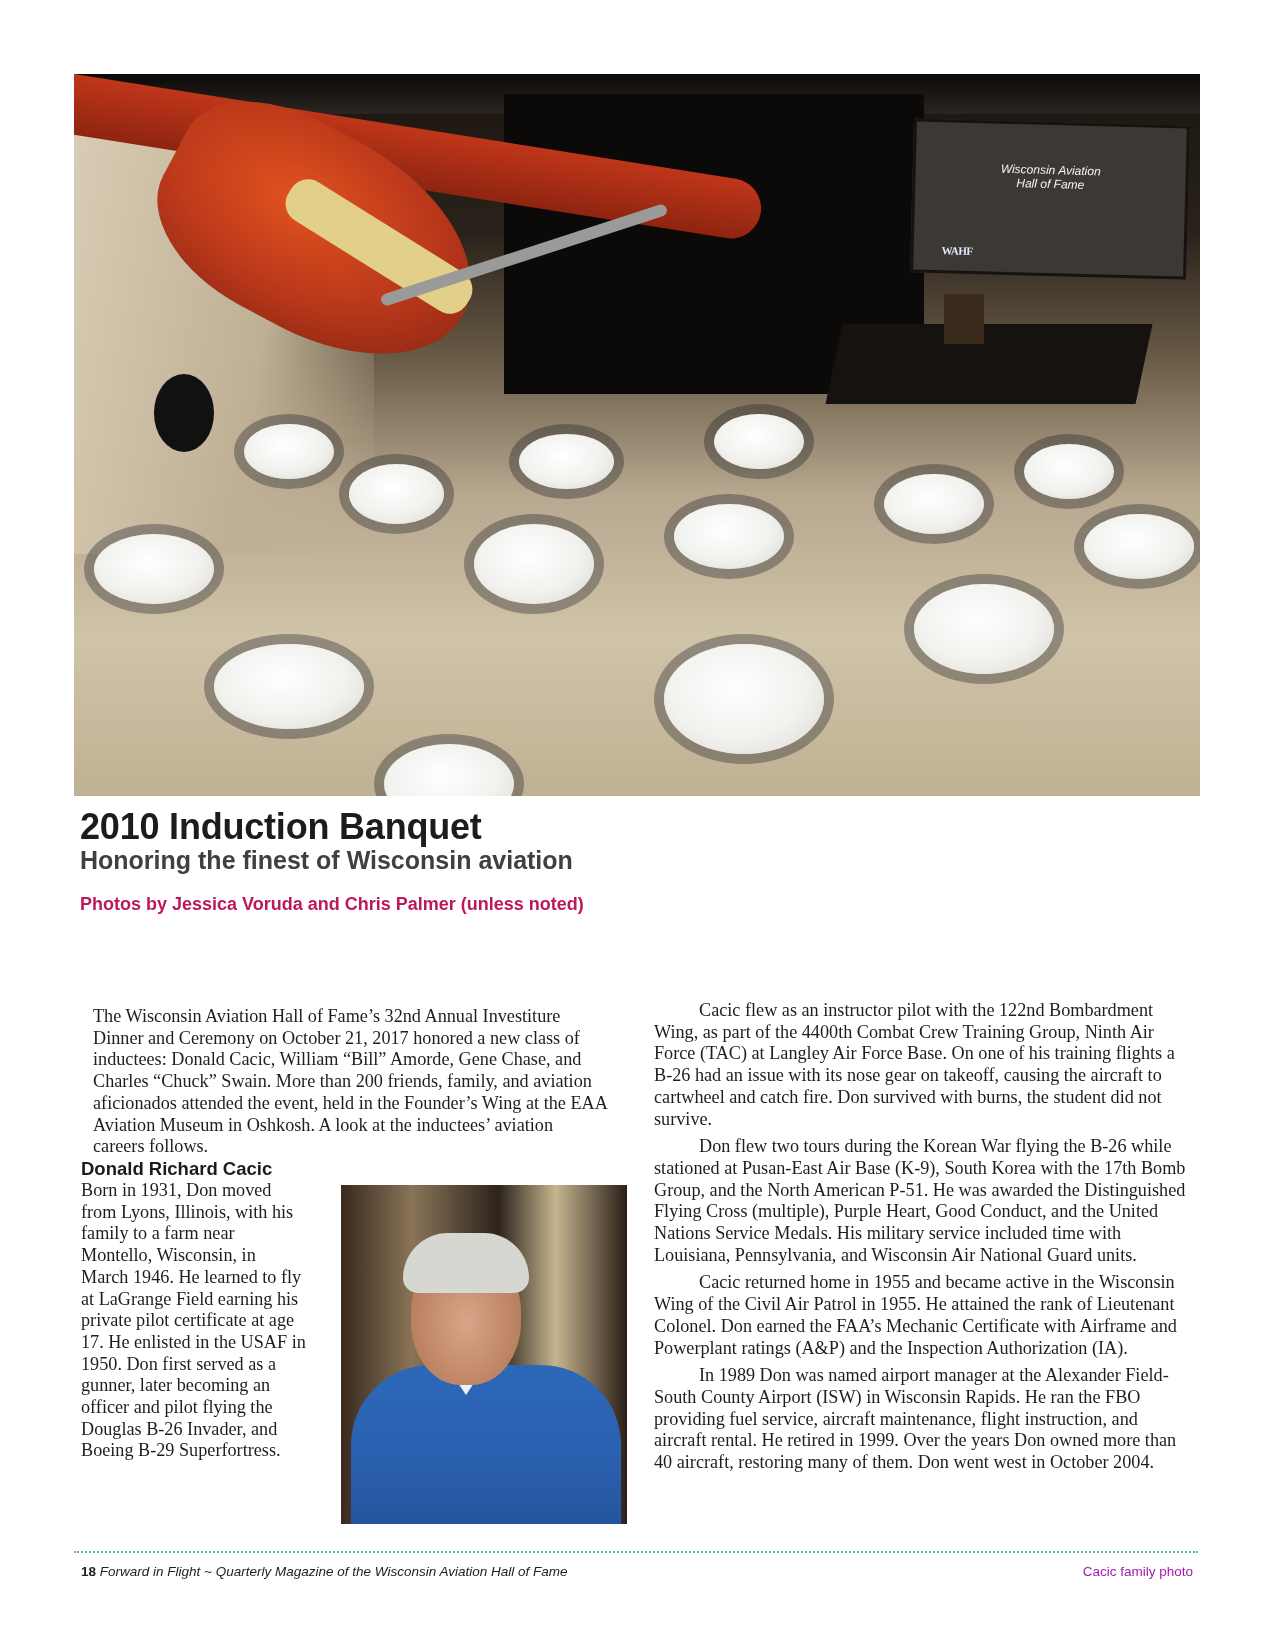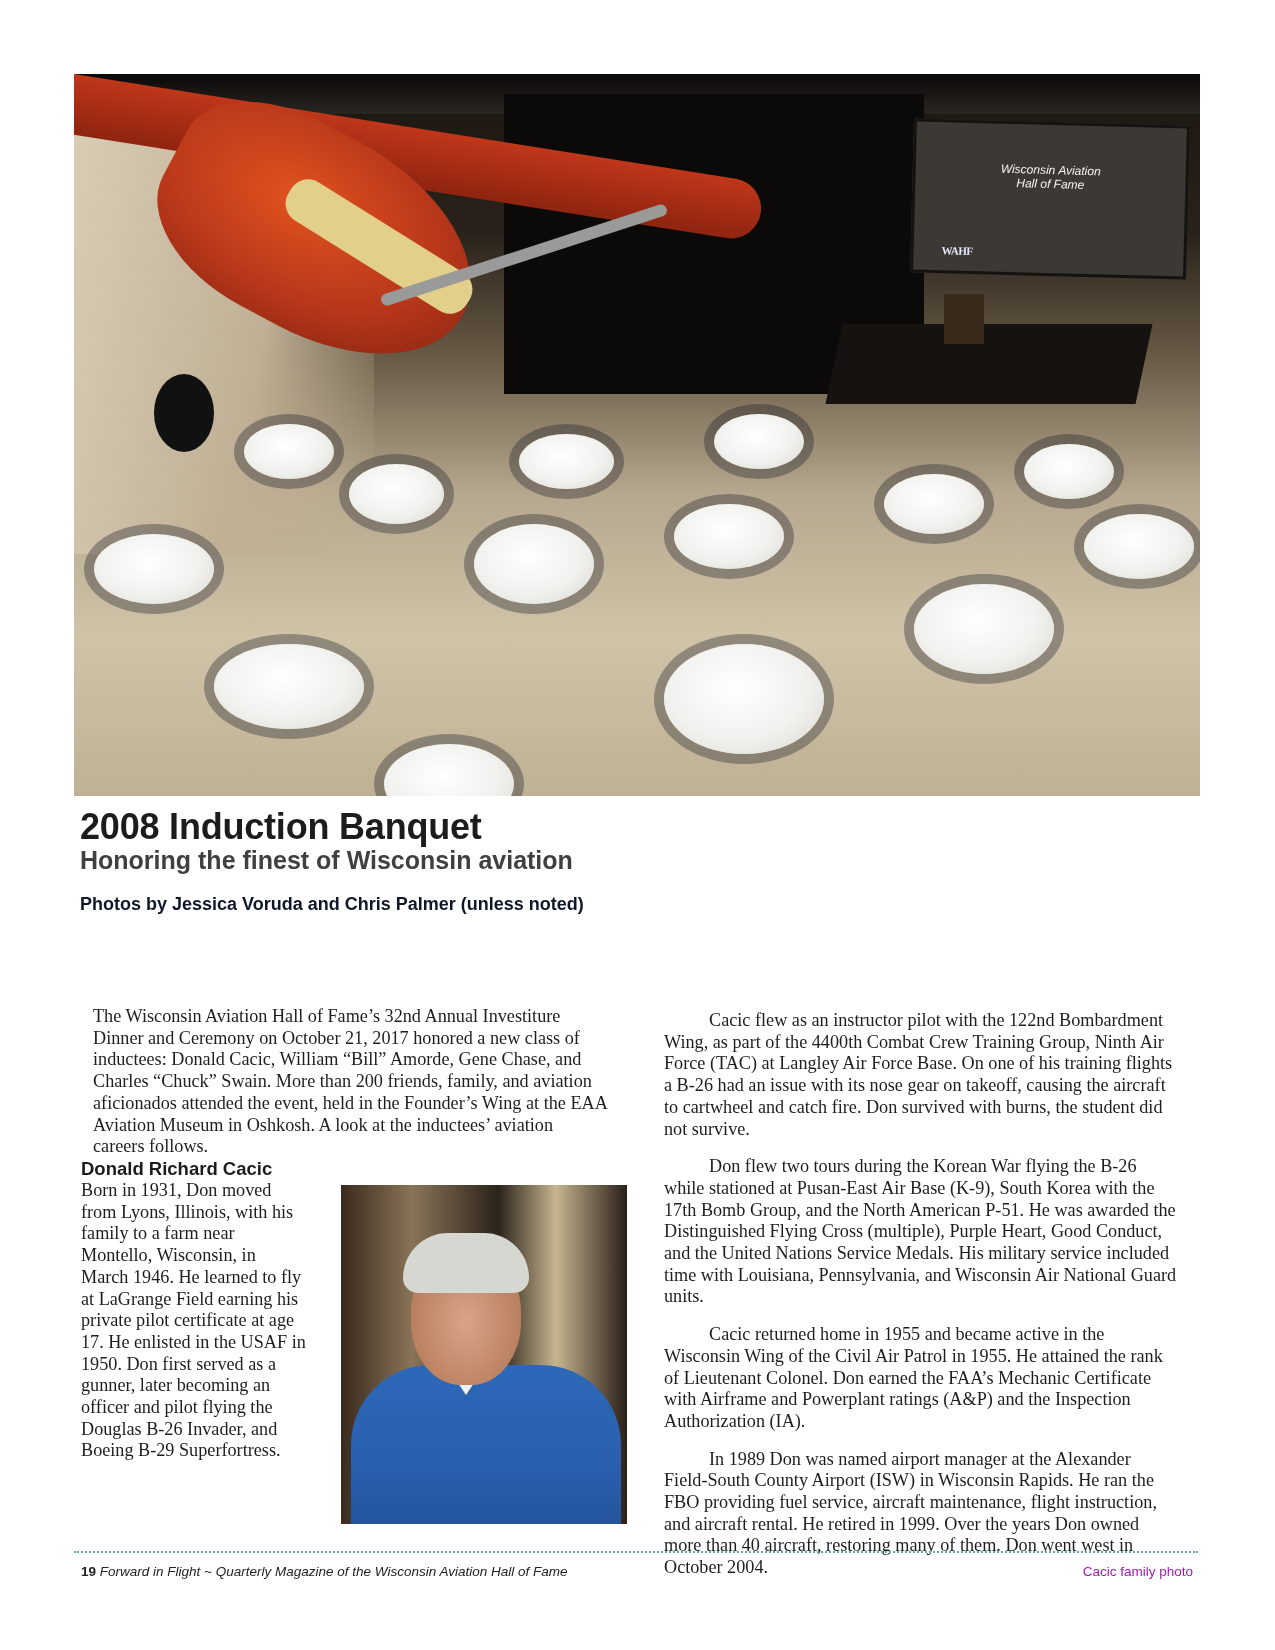--- a/index.html
+++ b/index.html
@@ -28,31 +28,31 @@
       transform: rotate(9deg); transform-origin: 0 0; border-radius: 0 40px 40px 0; }
     .hero .plane-body { left: 80px; top: 60px; width: 330px; height: 200px; background: radial-gradient(ellipse at 40% 40%, #e2521f 0%, #b8371a 55%, #7c2010 100%);
       border-radius: 40% 60% 55% 45%; transform: rotate(28deg); }
     .hero .plane-stripe { left: 200px; top: 150px; width: 210px; height: 45px; background: #e2cf8a; transform: rotate(32deg); border-radius: 20px; }
     .hero .prop { left: 300px; top: 175px; width: 300px; height: 12px; background: #9a9a98; transform: rotate(-18deg); border-radius: 6px; }
     .hero .wheel { left: 80px; top: 300px; width: 60px; height: 78px; background: #111; border-radius: 50%; }
 
     
     .title { left: 80px; top: 806px; font: bold 36px "Liberation Sans", sans-serif; color: #1c1c1c; letter-spacing: -0.2px; }
     .subtitle { left: 80px; top: 846px; font: bold 25px "Liberation Sans", sans-serif; color: #404040; }
-    .credit { left: 80px; top: 894px; font: bold 18px "Liberation Sans", sans-serif; color: #0f172a; }
+    .credit { left: 80px; top: 894px; font: bold 18px "Liberation Sans", sans-serif; color: #be185d; }
 
     
     .body-text { font: 18.2px "Liberation Serif", serif; line-height: 21.7px; color: #1e1e1e; }
     .intro { left: 81px; top: 994px; width: 540px; }
     .intro p { margin: 12px; }
     .bio-head { left: 81px; top: 1158px; font: bold 18.5px "Liberation Sans", sans-serif; color: #1c1c1c; }
     .bio-left { left: 81px; top: 1180px; width: 225px; }
     .bio-left p { margin: 0; }
     .right-col { left: 648px; top: 994px; width: 545px; }
-    .right-col p { margin: 16px; text-indent: 45px; }
+    .right-col p { margin: 6px; text-indent: 45px; }
     .right-col p:first-child { text-indent: 45px; }
 
     
     .portrait { left: 341px; top: 1185px; width: 286px; height: 339px; overflow: hidden;
       background: linear-gradient(90deg, #3a2a1e 0%, #8a7458 25%, #2c231a 55%, #c6b58f 75%, #2a1f18 100%); }
     .portrait .face { left: 70px; top: 60px; width: 110px; height: 140px; border-radius: 48% 48% 45% 45%;
       background: radial-gradient(ellipse at 50% 55%, #d9a488 0%, #b9805f 70%, #8d5a40 100%); }
     .portrait .hair { left: 62px; top: 48px; width: 126px; height: 60px; border-radius: 60px 60px 20px 20px; background: #d7d7d2; }
     .portrait .shirt { left: 10px; top: 180px; width: 270px; height: 170px; border-radius: 80px 80px 0 0;
       background: linear-gradient(180deg, #2d68b8 0%, #2a5fae 60%, #23529a 100%); }
@@ -97,21 +97,21 @@
     <div class="table" style="left:1010px;top:160px;width:110px;height:65px;"></div>
     <div class="table" style="left:310px;top:390px;width:130px;height:80px;"></div>
   </div>
   <div class="abs plane-wing"></div>
   <div class="abs plane-body"></div>
   <div class="abs plane-stripe"></div>
   <div class="abs prop"></div>
   <div class="abs wheel"></div>
 </div>
 
-<h1 class="abs title" style="margin:0;">2008 Induction Banquet</h1>
+<h1 class="abs title" style="margin:0;">2010 Induction Banquet</h1>
 <h2 class="abs subtitle" style="margin:0;">Honoring the finest of Wisconsin aviation</h2>
 <div class="abs credit">Photos by Jessica Voruda and Chris Palmer (unless noted)</div>
 
 <div class="abs body-text intro">
   <p>The Wisconsin Aviation Hall of Fame’s 32nd Annual Investiture Dinner and Ceremony on October 21, 2017 honored a new class of inductees: Donald Cacic, William “Bill” Amorde, Gene Chase, and Charles “Chuck” Swain. More than 200 friends, family, and aviation aficionados attended the event, held in the Founder’s Wing at the EAA Aviation Museum in Oshkosh. A look at the inductees’ aviation careers follows.</p>
 </div>
 
 <div class="abs bio-head">Donald Richard Cacic</div>
 <div class="abs body-text bio-left">
   <p>Born in 1931, Don moved from Lyons, Illinois, with his family to a farm near Montello, Wisconsin, in March 1946. He learned to fly at LaGrange Field earning his private pilot certificate at age 17. He enlisted in the USAF in 1950. Don first served as a gunner, later becoming an officer and pilot flying the Douglas B-26 Invader, and Boeing B-29 Superfortress.</p>
@@ -126,16 +126,16 @@
 
 <div class="abs body-text right-col">
   <p>Cacic flew as an instructor pilot with the 122nd Bombardment Wing, as part of the 4400th Combat Crew Training Group, Ninth Air Force (TAC) at Langley Air Force Base. On one of his training flights a B-26 had an issue with its nose gear on takeoff, causing the aircraft to cartwheel and catch fire. Don survived with burns, the student did not survive.</p>
   <p>Don flew two tours during the Korean War flying the B-26 while stationed at Pusan-East Air Base (K-9), South Korea with the 17th Bomb Group, and the North American P-51. He was awarded the Distinguished Flying Cross (multiple), Purple Heart, Good Conduct, and the United Nations Service Medals. His military service included time with Louisiana, Pennsylvania, and Wisconsin Air National Guard units.</p>
   <p>Cacic returned home in 1955 and became active in the Wisconsin Wing of the Civil Air Patrol in 1955. He attained the rank of Lieutenant Colonel. Don earned the FAA’s Mechanic Certificate with Airframe and Powerplant ratings (A&amp;P) and the Inspection Authorization (IA).</p>
   <p>In 1989 Don was named airport manager at the Alexander Field-South County Airport (ISW) in Wisconsin Rapids. He ran the FBO providing fuel service, aircraft maintenance, flight instruction, and aircraft rental. He retired in 1999. Over the years Don owned more than 40 aircraft, restoring many of them. Don went west in October 2004.</p>
 </div>
 
 <div class="abs rule"></div>
 <div class="abs footer-left">
-  <span class="page-num">19</span>
+  <span class="page-num">18</span>
   <span class="pub">Forward in Flight ~ Quarterly Magazine of the Wisconsin Aviation Hall of Fame</span>
 </div>
 <div class="abs footer-right">Cacic family photo</div>
 
 </body></html>

